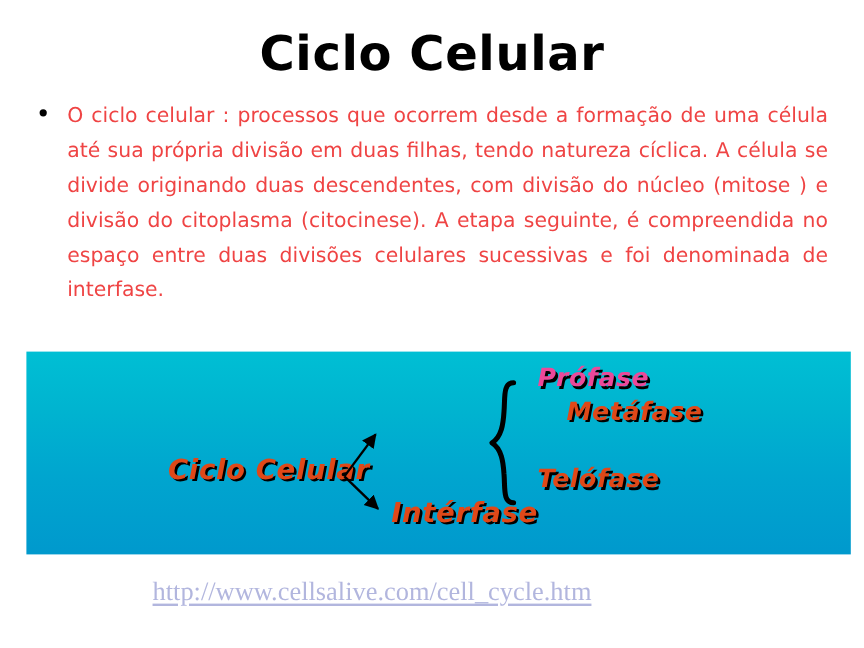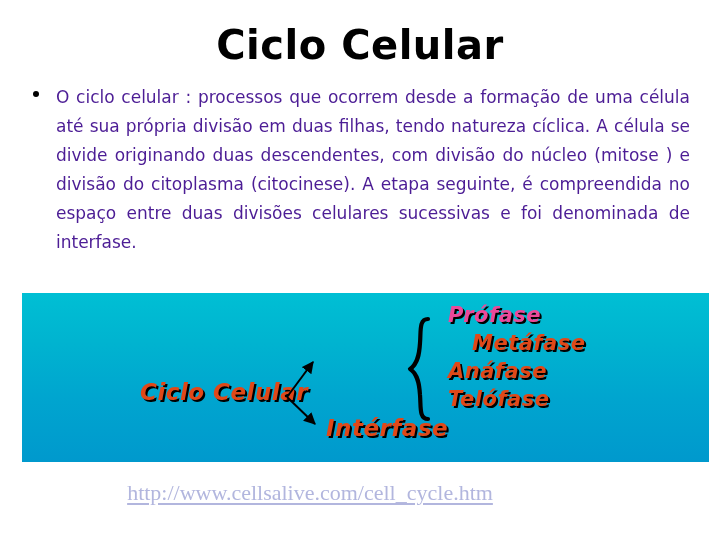--- a/index.html
+++ b/index.html
@@ -56,21 +56,21 @@
     width: 6px;
     height: 6px;
     border-radius: 50%;
     background: #000000;
   }
   #body-text {
     display: block;
     font-family: "DejaVu Sans", sans-serif;
     font-size: 17px;
     line-height: 29px;
-    color: #4c1d95;
+    color: #ef4444;
     text-align: justify;
     text-justify: inter-word;
     hyphens: none;
   }
   
   #body-text::after {
     content: "";
     display: inline-block;
     width: 100%;
   }
@@ -175,21 +175,20 @@
 
   <div id="diagram"></div>
 
   <div class="dg-label" id="lbl-ciclo-celular">Ciclo Celular</div>
 
 
   <div class="dg-label" id="lbl-interfase">Intérfase</div>
 
   <div class="phase-label" id="phase-0" style="color: #ec4899;">Prófase</div>
   <div class="phase-label" id="phase-1" style="color: rgb(224, 72, 24);">Metáfase</div>
-  <div class="phase-label" id="phase-2" style="color: rgb(224, 72, 24);">Anáfase</div>
   <div class="phase-label" id="phase-3" style="color: rgb(224, 72, 24);">Telófase</div>
 
   <svg id="brace" viewBox="0 0 30 108" aria-hidden="true">
     <path d="M22 4 C13 4 15 16 14 28 C13.4 38 12 49 4 54 C12 59 13.4 70 14 80 C15 92 13 104 22 104" fill="none" stroke="#000000" stroke-width="4.2" stroke-linecap="round" stroke-linejoin="round"></path>
   </svg>
 
   <svg id="arrows" viewBox="0 0 70 90" aria-hidden="true">
     <defs>
       <marker id="ah" markerWidth="7" markerHeight="7" refX="5.4" refY="3" orient="auto">
         <path d="M0,0 L6,3 L0,6 z" fill="#000000"></path>

